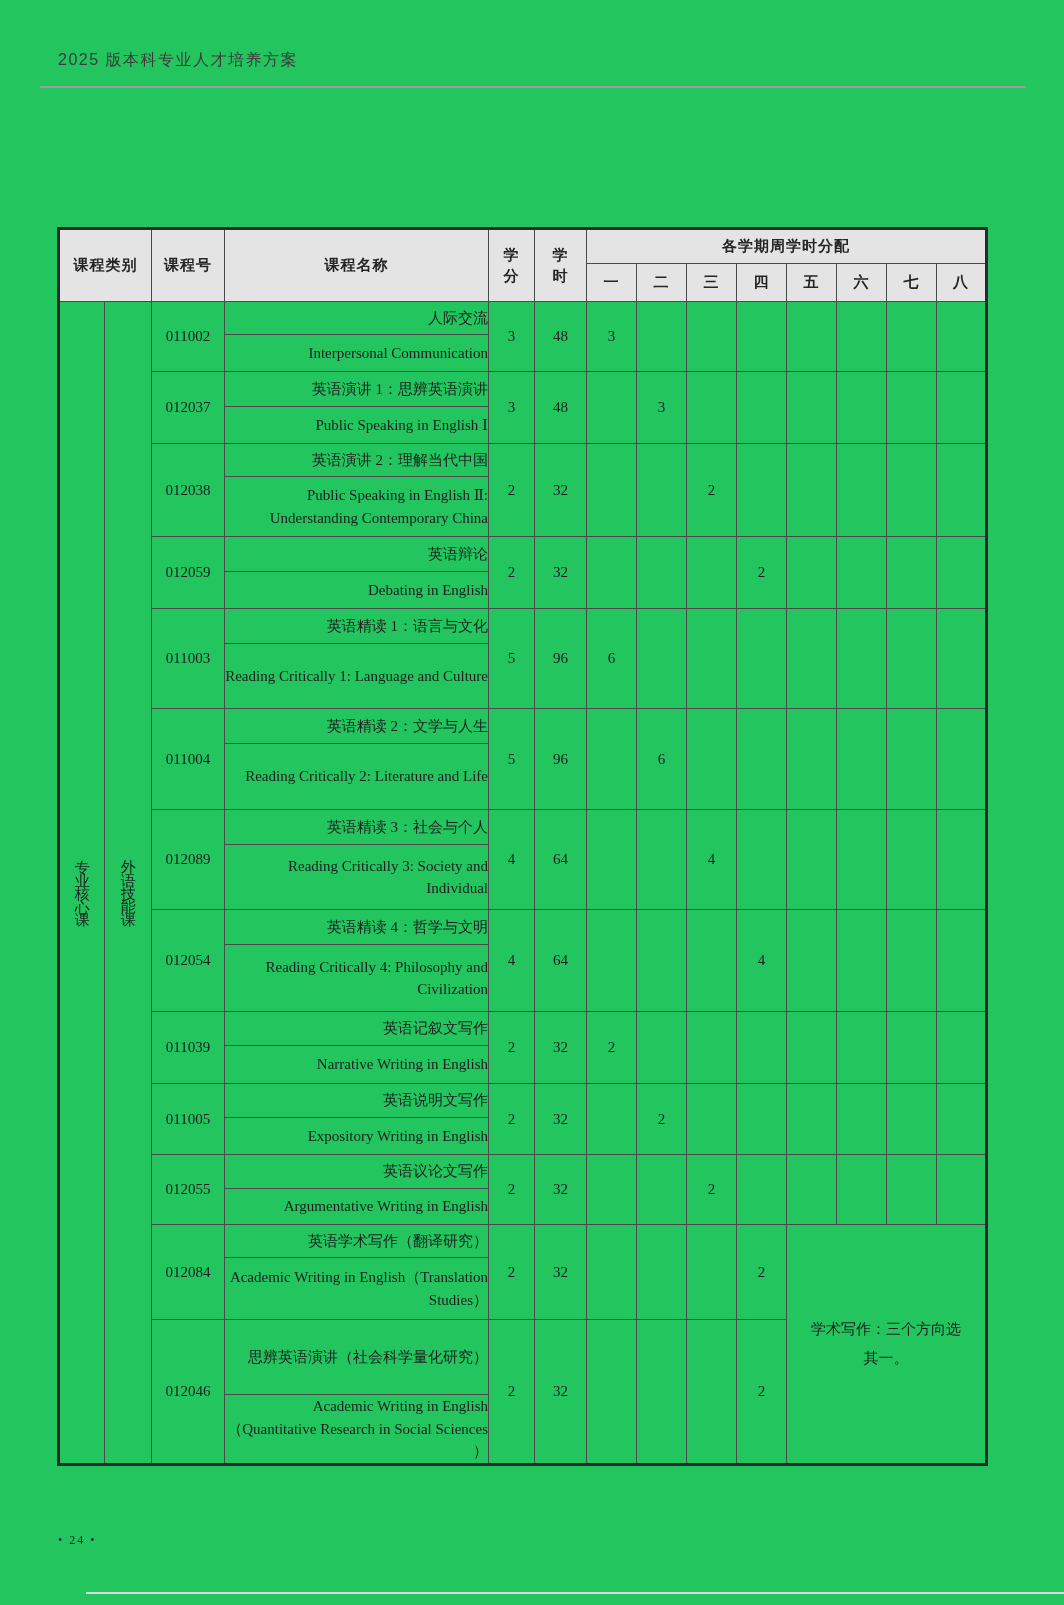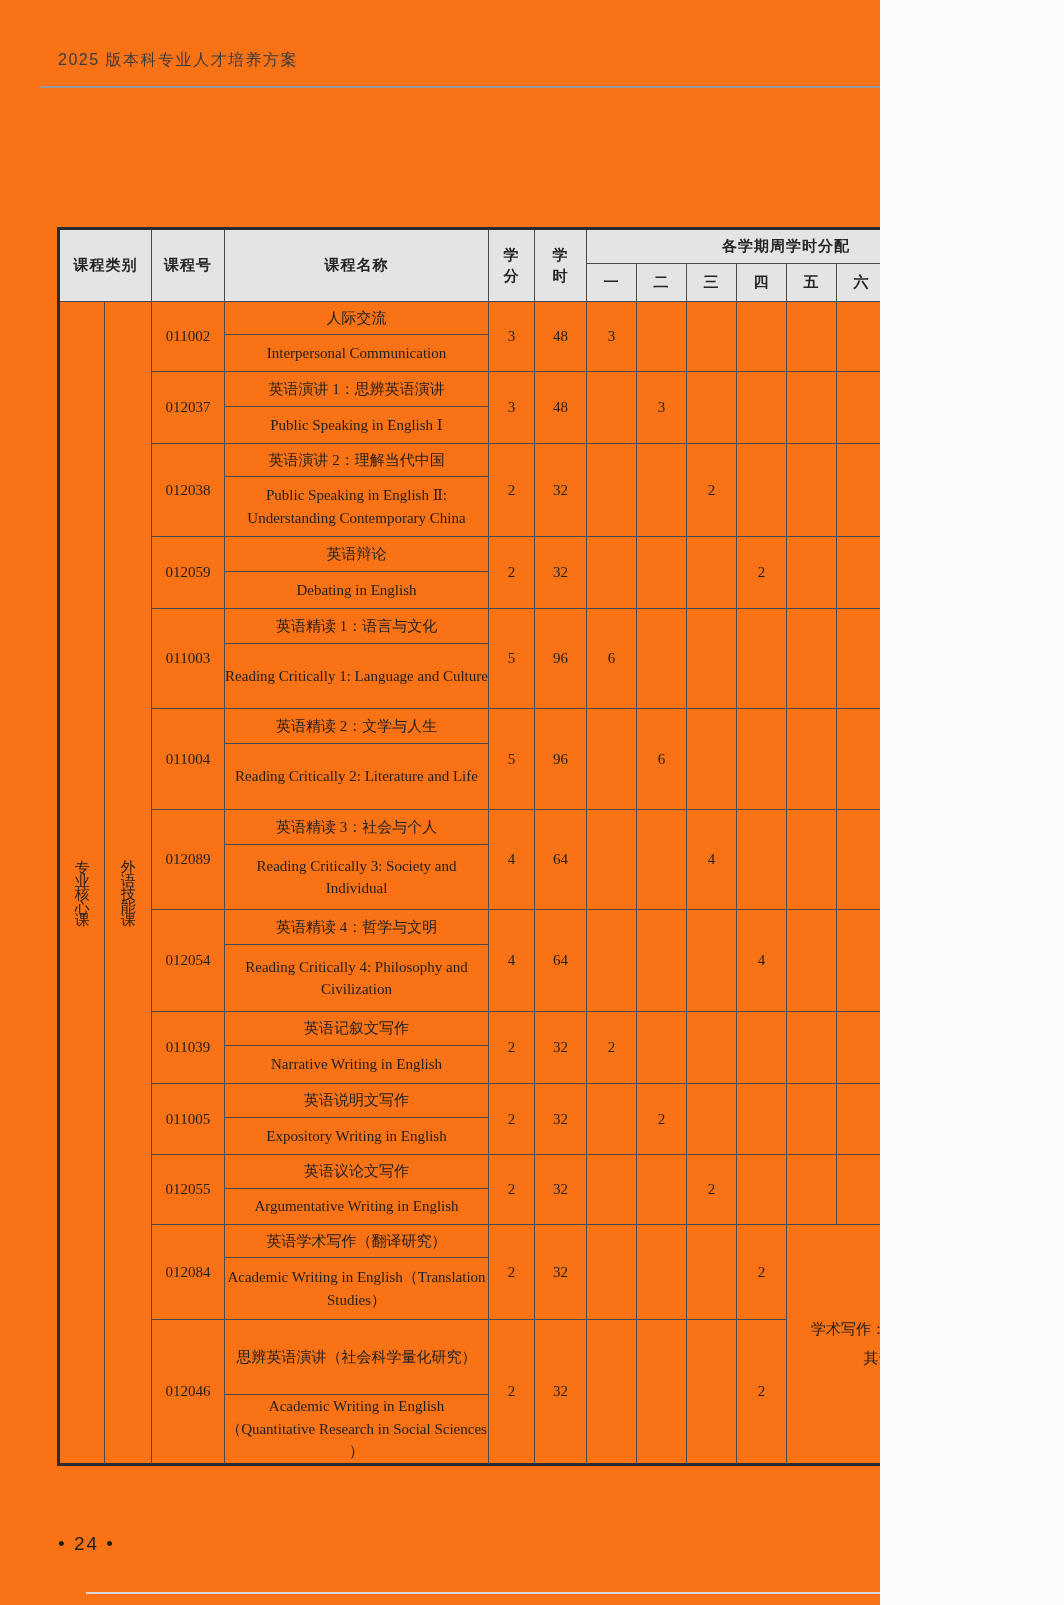--- a/index.html
+++ b/index.html
@@ -1,17 +1,17 @@
 <!DOCTYPE html>
 <html><head>
 <meta charset="utf-8">
 <style>
   html,body{margin:0;padding:0;background:#fbfbfa;}
   .page{
-    position:relative;width:880px;height:1605px;background:#f97316;
+    position:relative;width:1064px;height:1605px;background:#22c55e;
     font-family:"Liberation Sans",sans-serif;color:#222;overflow:hidden;
   }
   .doc-header{
     position:absolute;left:58px;top:50px;font-size:16px;color:#3b3b3b;
     letter-spacing:1.5px;
   }
   .header-rule{
     position:absolute;left:40px;top:86px;width:986px;height:2px;background:#9b9b9b;
   }
   .page-title{
@@ -33,33 +33,33 @@
   .course-table thead th{
     background:#e4e4e4;
     font-family:"Liberation Sans",sans-serif;font-weight:600;font-size:15px;
     color:#252525;text-align:center;vertical-align:middle;letter-spacing:1px;
   }
   .course-table thead tr:first-child{height:35px;}
   .course-table thead tr:last-child{height:38px;}
   .pre{white-space:pre-line;line-height:1.35;}
   .num-cell{text-align:center;vertical-align:middle;}
   .name-cell{
-    text-align:center;vertical-align:middle;padding:4px 10px 4px 13px;line-height:1.5;
+    text-align:right;vertical-align:middle;padding:4px 10px 4px 13px;line-height:1.5;
   }
   .cat-cell{text-align:center;vertical-align:middle;}
   .vtext{
     display:inline-block;writing-mode:vertical-lr;text-orientation:upright;
     letter-spacing:13px;line-height:1.1;font-size:15px;color:#1e1e1e;
   }
   .note-cell{text-align:center;vertical-align:middle;}
   .note-inner{display:inline-block;width:162px;line-height:1.9;text-align:center;}
   .page-number{
     position:absolute;left:58px;top:1533px;
-    font-family:Liberation Sans, sans-serif;
-    font-size:19px;color:#1e1e1e;letter-spacing:2px;
+    font-family:Liberation Serif, serif;
+    font-size:12px;color:#1e1e1e;letter-spacing:2px;
   }
   .bottom-rule{
     position:absolute;left:86px;top:1592px;width:978px;height:2px;background:#d9d9d9;
   }
 </style>
 </head>
 <body>
 
 <div class="page">
 

